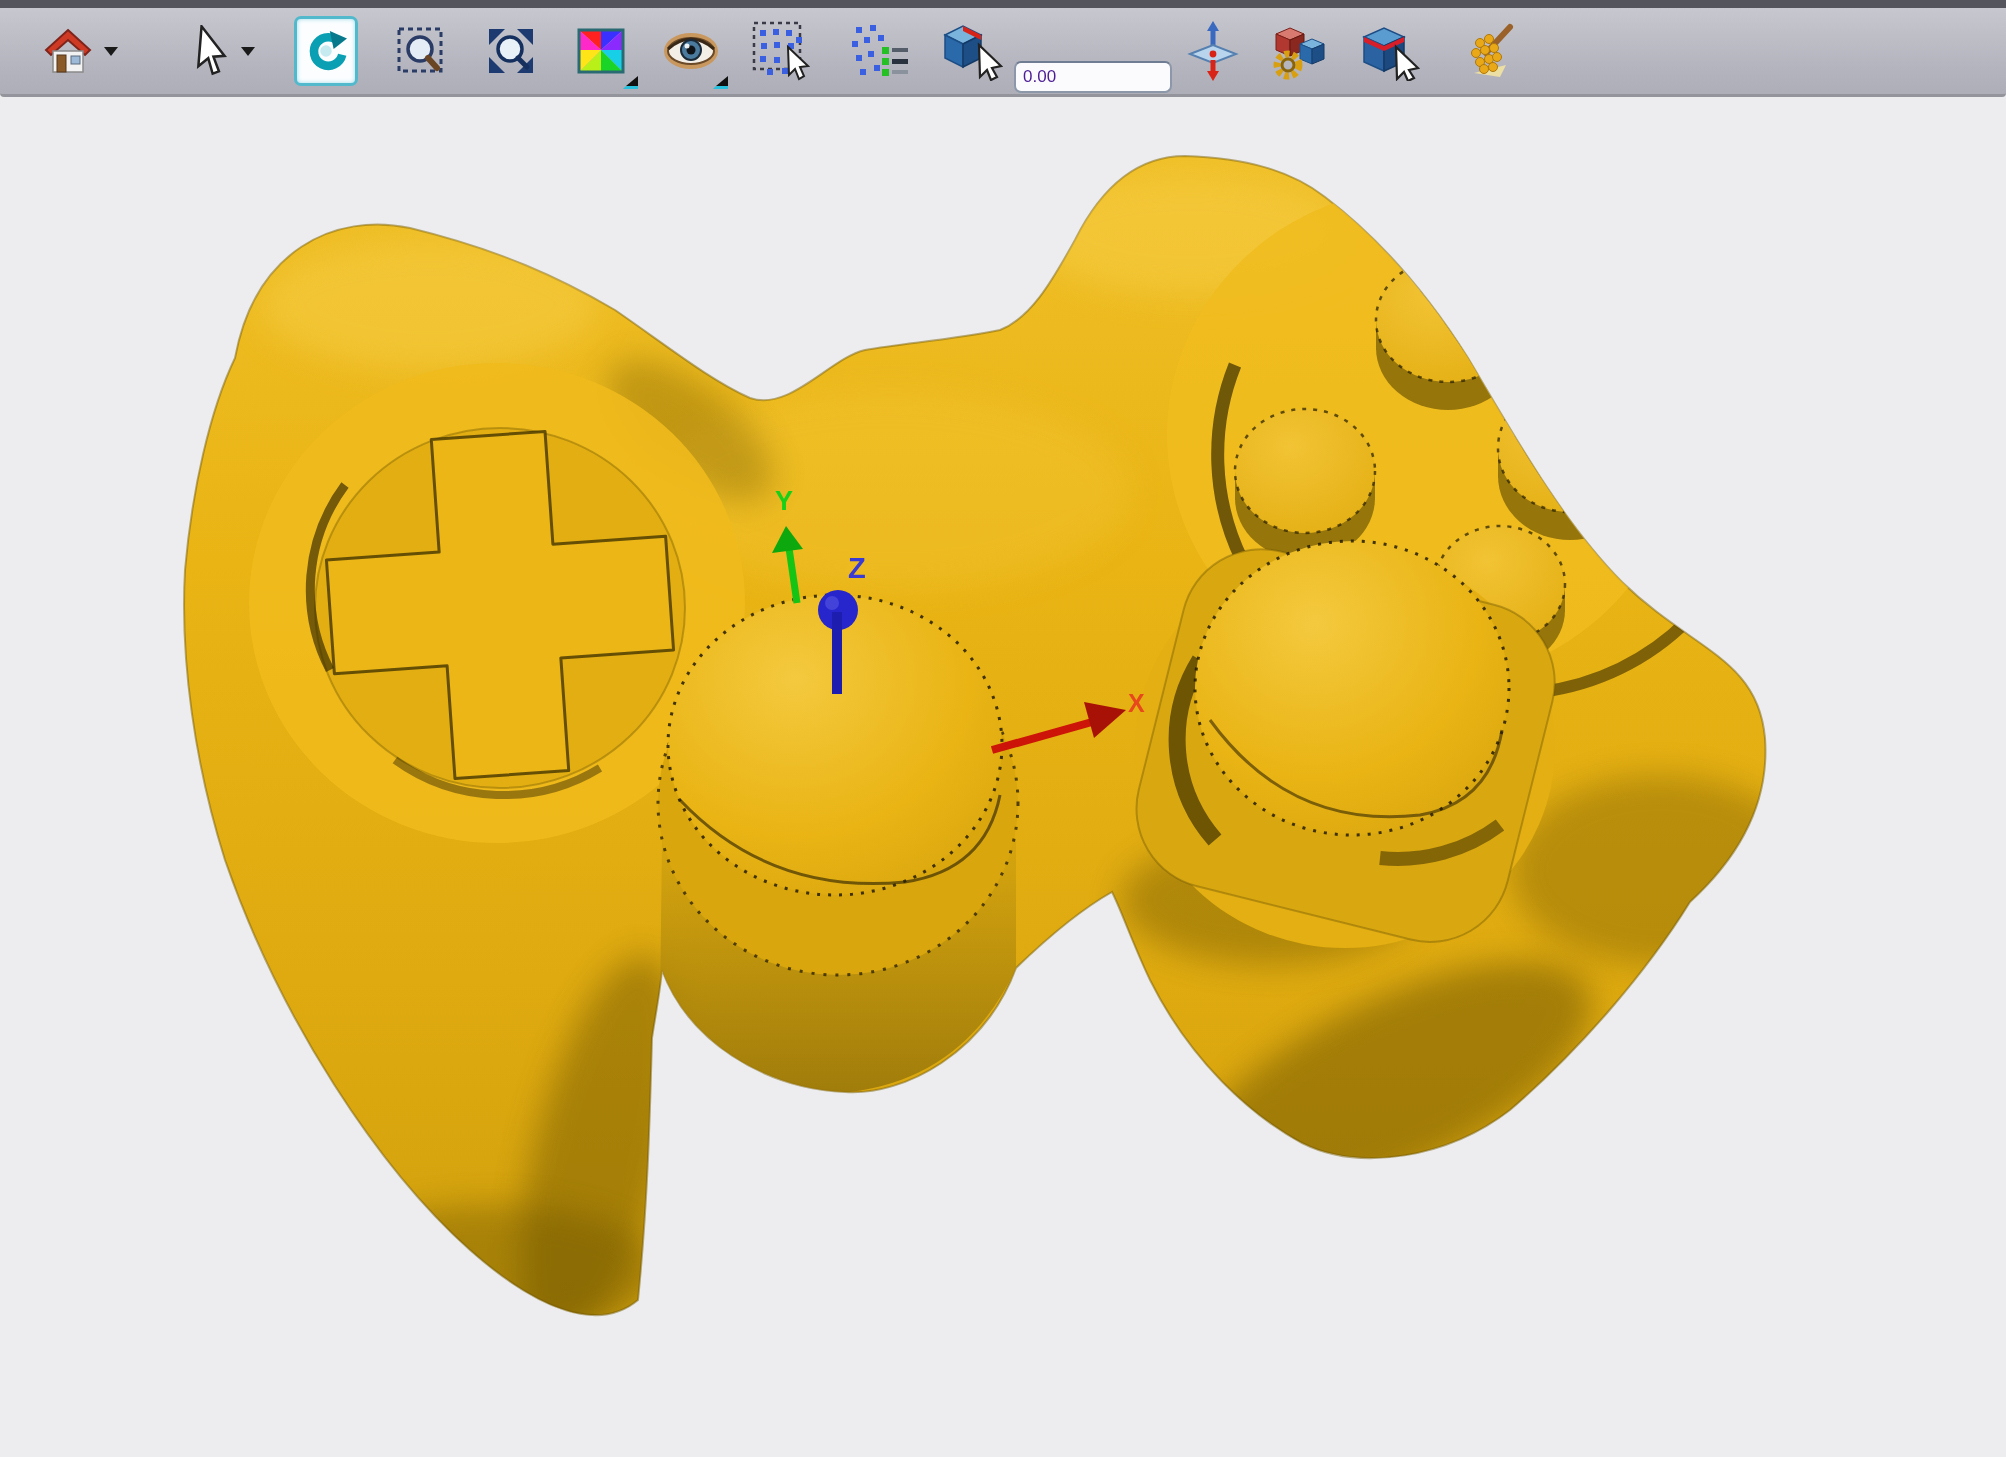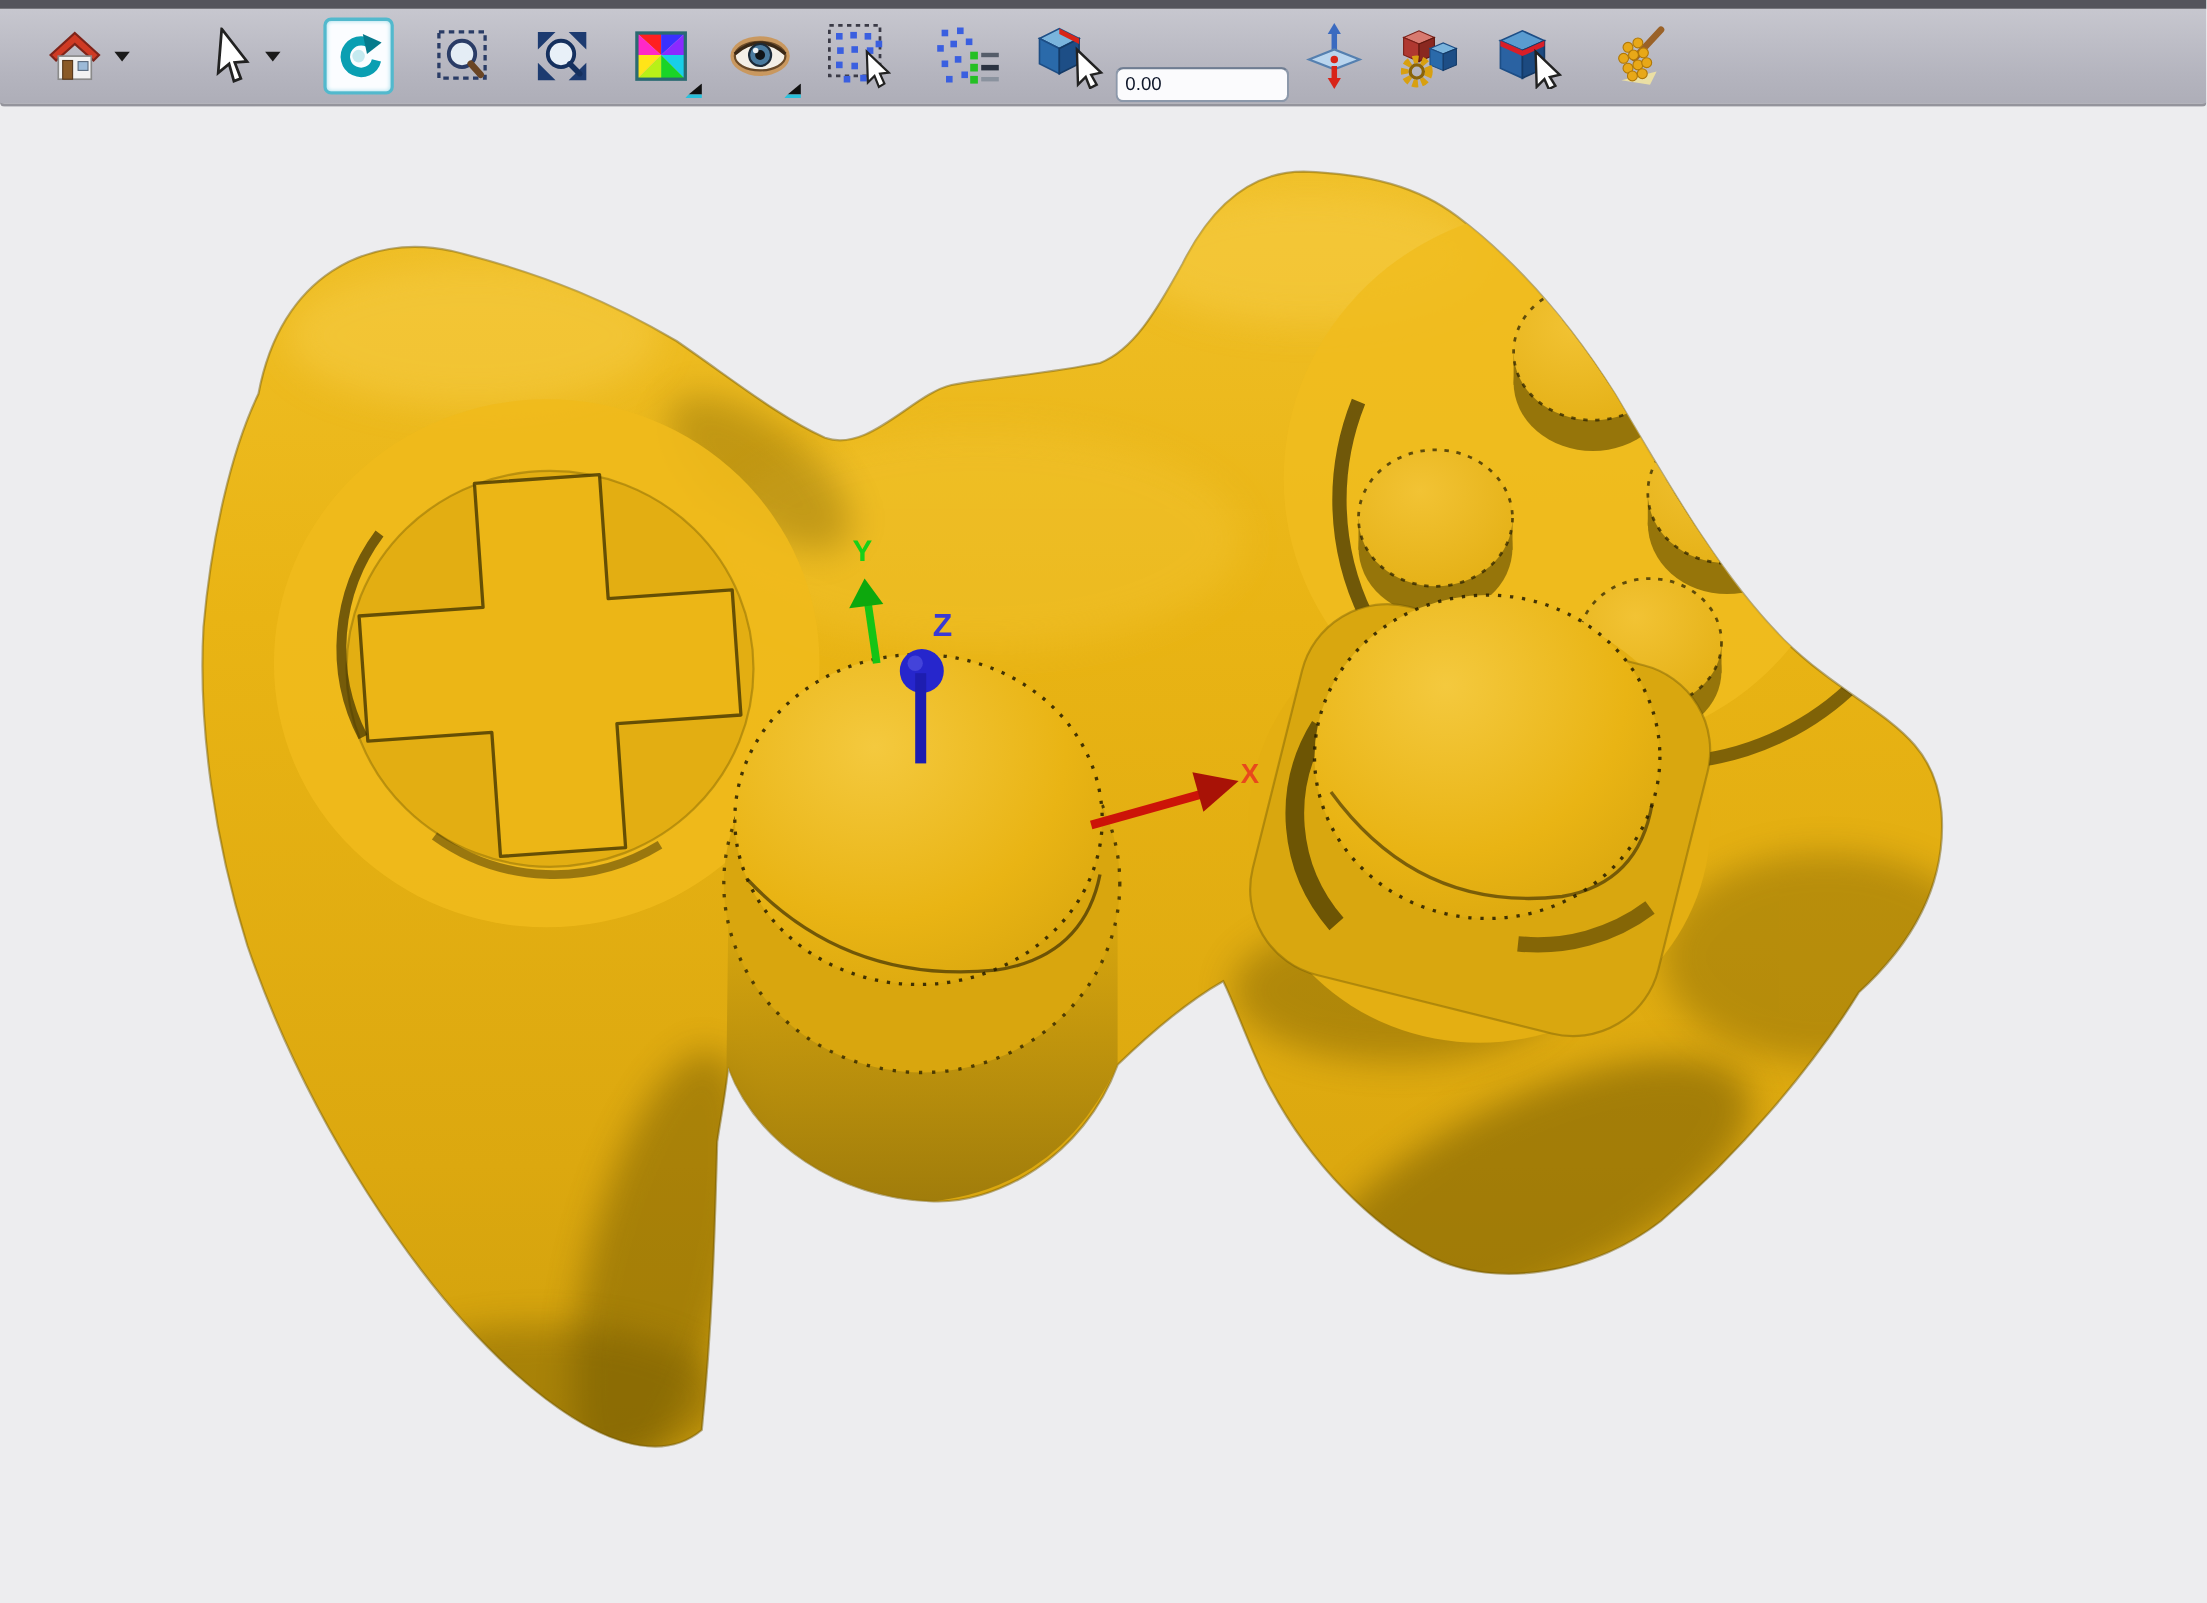--- a/index.html
+++ b/index.html
@@ -12,21 +12,21 @@
     border-bottom:3px solid #94949c;border-radius:0 0 4px 4px;
     display:flex;align-items:center;padding-left:40px;box-sizing:border-box;}
   .tbtn{height:70px;display:flex;align-items:center;justify-content:center;flex:0 0 auto;position:relative;cursor:default;}
   .tbtn svg{display:block;}
   .caret{width:0;height:0;border-left:7px solid transparent;border-right:7px solid transparent;
     border-top:9px solid #1a1a1a;margin:0 3px;flex:0 0 auto;}
   .active-btn{background:#fbfdff;border:3px solid #52b9cd;border-radius:7px;box-shadow:0 0 4px #9adbe8 inset;}
   .cornerfly{position:absolute;right:-9px;bottom:-4px;}
   #tol-input{width:158px;height:32px;align-self:flex-end;margin-bottom:1px;
     border:2px solid #8c98aa;border-top-color:#6f7d92;border-radius:7px;background:#fbfbfd;
-    font-family:"Liberation Sans",sans-serif;font-size:17px;color:#0f172a;padding:0 0 0 7px;box-sizing:border-box;}
+    font-family:"Liberation Sans",sans-serif;font-size:17px;color:#4c1d95;padding:0 0 0 7px;box-sizing:border-box;}
   
   #viewport{position:absolute;left:0;top:100px;width:2006px;height:1357px;background:#ededef;}
 </style>
 </head>
 <body>
 
 <div id="app">
   <div id="topstrip"></div>
 
   <div id="toolbar">

